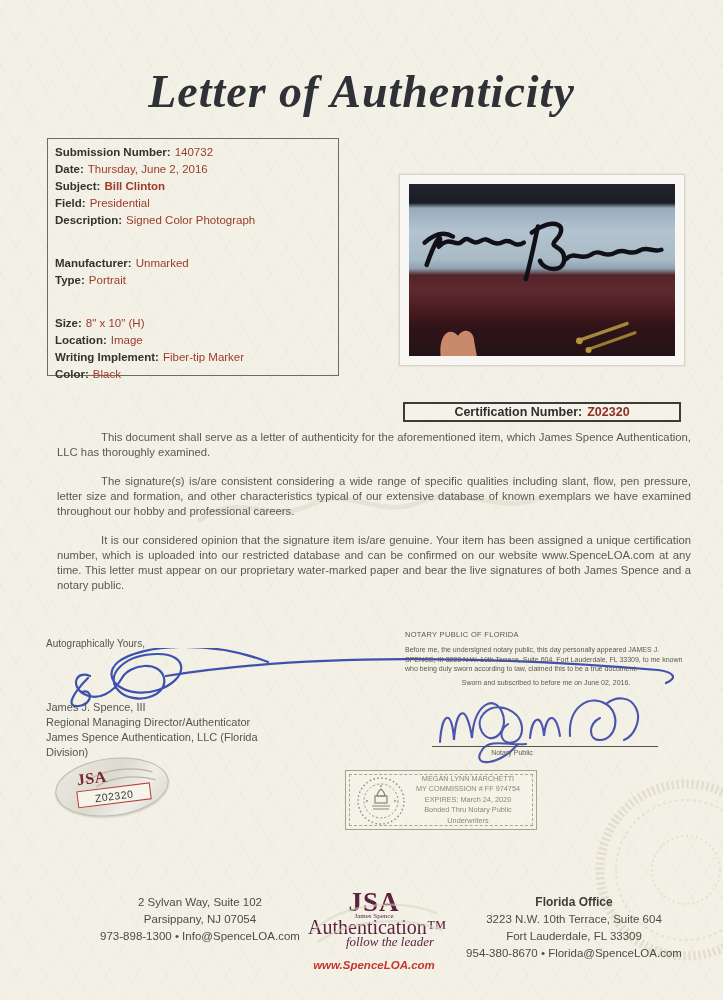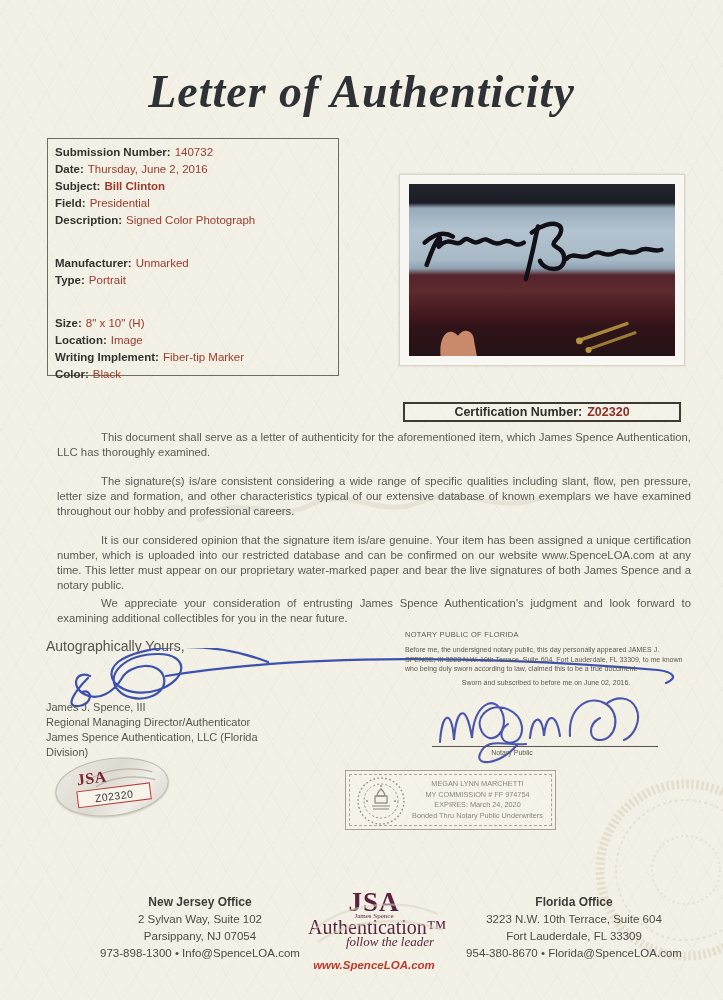--- a/index.html
+++ b/index.html
@@ -58,21 +58,21 @@
   .body-copy{
     left:45px;top:430px;width:646px;
     font-size:11.3px;line-height:15px;color:#58585500;color:#595955;
     text-align:justify;
   }
   .body-copy p{margin:0 0 14px 12px;text-indent:44px;}
   .body-copy p.tight{margin-bottom:3px;}
   
   .wm{opacity:.55;pointer-events:none;}
   
-  .salutation{left:46px;top:638px;font-size:14px;color:#55554f;}
+  .salutation{left:46px;top:638px;font-size:10px;color:#55554f;}
   .signoff{left:46px;top:700px;font-size:11px;line-height:15px;color:#55554f;width:250px;}
   
   .notary-head{left:405px;top:630px;font-size:7.5px;letter-spacing:.3px;color:#5a5952;}
   .notary-statement{left:405px;top:645px;width:282px;font-size:7px;line-height:9.5px;color:#5a5952;text-align:left;}
   .sworn-line{left:405px;top:679px;width:282px;font-size:7px;color:#5a5952;text-align:center;}
   .notary-rule{left:432px;top:746px;width:226px;border-top:1.2px solid #55544e;height:0;}
   .notary-label{left:432px;top:749px;width:160px;text-align:center;font-size:7px;color:#5a5952;}
   
   .sticker{
     left:55px;top:758px;width:112px;height:56px;border-radius:50%;
@@ -82,21 +82,21 @@
   }
   .sticker .jsa{position:absolute;left:22px;top:8px;font-family:"Liberation Serif",serif;font-weight:bold;font-size:16px;color:#7c2430;letter-spacing:.5px;}
   .sticker .numbox{
     position:absolute;left:20px;top:28px;width:72px;height:15px;
     border:1.5px solid #b43a35;background:#f6f3ea;
     display:flex;align-items:center;justify-content:center;
     font-size:10.5px;color:#3a3a38;letter-spacing:.5px;
   }
   
   .stamp{
-    left:345px;top:770px;width:211px;height:60px;
+    left:345px;top:770px;width:192px;height:60px;
     border:1px solid #a5a093;box-sizing:border-box;background:rgba(252,250,244,0.25);
   }
   .stamp-inner{position:absolute;left:3px;top:3px;right:3px;bottom:3px;border:1px dashed #aba698;display:flex;align-items:center;}
   .stamp-seal{width:58px;height:100%;position:relative;flex:0 0 58px;}
   .stamp-text{flex:1;text-align:center;font-size:7.3px;line-height:10.5px;color:#8b8678;padding-right:4px;}
   
   .emboss{right:-58px;top:775px;width:190px;height:190px;pointer-events:none;}
   
   .footer-col{font-size:11.5px;line-height:17px;color:#4c4b47;text-align:center;}
   .footer-col .office-title{font-weight:bold;font-size:12px;color:#3e3d39;}
@@ -158,21 +158,20 @@
   </div>
 
   <svg class="abs wm" style="left:180px;top:470px;width:380px;height:70px;" viewBox="0 0 380 70">
     <path d="M20,50 C60,20 90,55 130,35 C170,15 200,50 240,32 C280,14 320,45 360,28" stroke="#dedacb" stroke-width="5" fill="none" stroke-linecap="round"></path>
   </svg>
 
   <div class="abs body-copy">
     <p>This document shall serve as a letter of authenticity for the aforementioned item, which James Spence Authentication, LLC has thoroughly examined.</p>
     <p>The signature(s) is/are consistent considering a wide range of specific qualities including slant, flow, pen pressure, letter size and formation, and other characteristics typical of our extensive  database of known exemplars we have examined throughout our hobby and professional careers.</p>
     <p class="tight">It is our considered opinion that the signature item is/are genuine. Your item has been assigned a unique certification number, which is uploaded into our restricted database and can be confirmed on our website www.SpenceLOA.com at any time. This letter must appear on our proprietary water-marked paper and bear the live signatures of both James Spence and a notary public.</p>
-    <p>We appreciate your consideration of entrusting James Spence Authentication's judgment and look forward to examining additional collectibles for you in the near future.</p>
   </div>
 
   <div class="abs salutation">Autographically Yours,</div>
 
   <svg class="abs" style="left:16px;top:648px;width:692px;height:62px;" viewBox="0 0 692 62">
     <g stroke="#3d51ae" stroke-width="2.2" fill="none" stroke-linecap="round">
       <path d="M252,14 C195,-8 125,-4 102,14 C82,32 112,52 142,42 C172,32 174,6 142,6 C110,6 88,26 102,42 C116,58 152,50 148,30 C144,12 114,16 106,30 C98,44 82,54 68,46 C54,38 60,22 74,28"></path>
       <path d="M72,30 C58,44 48,60 63,58 C78,56 76,40 66,44"></path>
       <path d="M150,28 C290,5 480,8 642,22 C658,24 662,30 650,35"></path>
     </g>
@@ -231,21 +230,20 @@
     </div>
   </div>
 
   <svg class="abs emboss" viewBox="0 0 190 190">
     <circle cx="95" cy="95" r="86" fill="none" stroke="#e3decd" stroke-width="9" stroke-dasharray="2.5,2.5"></circle>
     <circle cx="95" cy="95" r="70" fill="none" stroke="#e6e1d2" stroke-width="2" stroke-dasharray="3,3"></circle>
     <circle cx="95" cy="95" r="34" fill="none" stroke="#e6e1d2" stroke-width="2" stroke-dasharray="2,3"></circle>
   </svg>
 
   <div class="abs footer-col footer-nj">
-    <div class="office-title">New Jersey Office</div>
     <div>2 Sylvan Way, Suite 102</div>
     <div>Parsippany, NJ 07054</div>
     <div>973-898-1300 • Info@SpenceLOA.com</div>
   </div>
 
   <div class="abs footer-logo">
     <svg class="wm" style="position:absolute;left:-6px;top:2px;width:146px;height:62px;" viewBox="0 0 146 62">
       <path d="M10,40 C40,10 100,6 136,22 M16,50 C50,26 104,24 140,38" stroke="#d9d5c7" stroke-width="2.4" fill="none"></path>
     </svg>
     <div class="brand">JSA</div>

